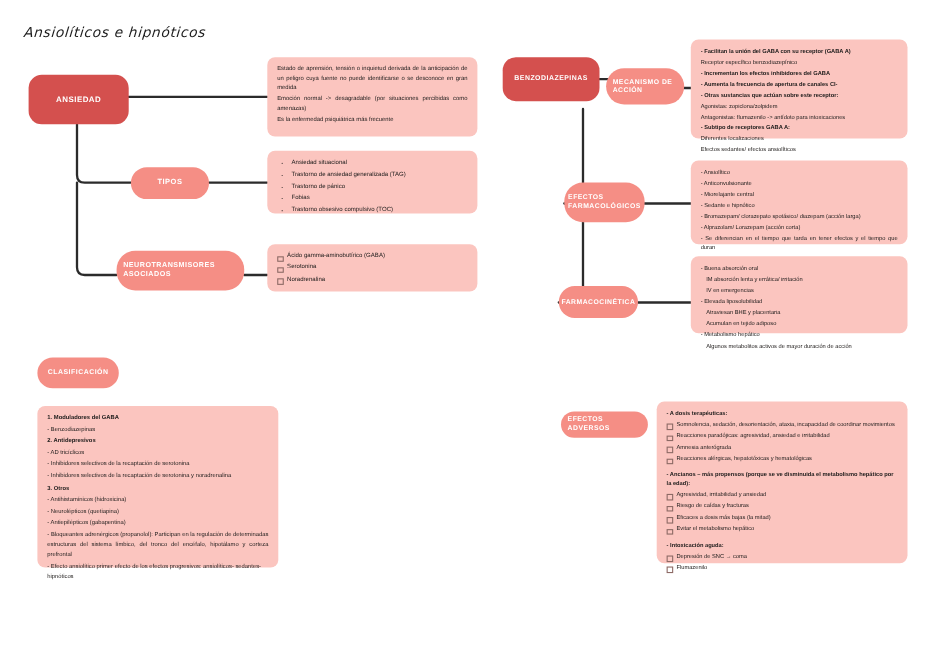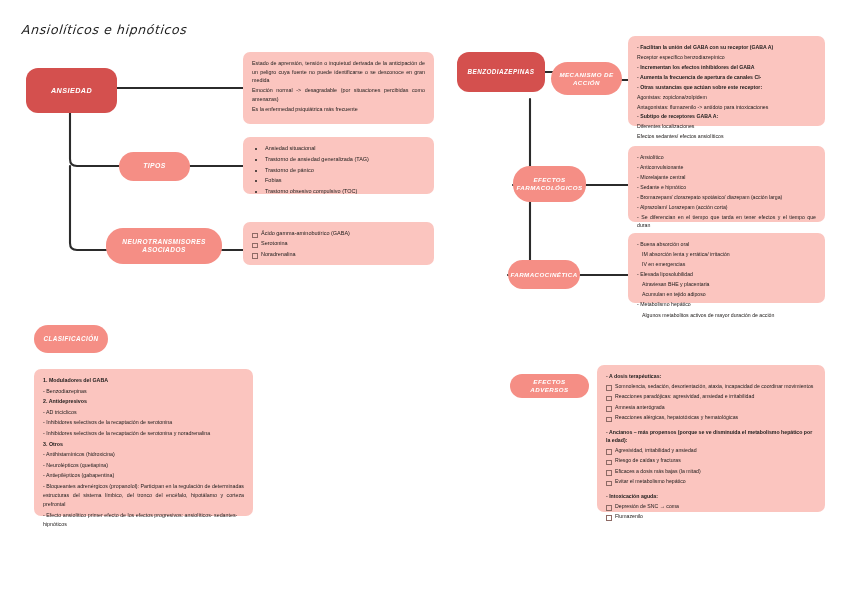--- a/index.html
+++ b/index.html
@@ -13,27 +13,26 @@
   .title{
     position:absolute;left:22px;top:22px;
     font-family:"DejaVu Sans",sans-serif;
     font-size:12.5px;letter-spacing:.6px;color:#1c1c1c;
     font-style:italic;font-weight:400;
     transform:skewX(-6deg);
   }
 
   .node{
     position:absolute;box-sizing:border-box;
-    display:flex;align-items:center;justify-content:center;text-align:center;
+    display:flex;align-items:center;justify-content:center;
     color:#ffffff;font-weight:700;letter-spacing:.45px;
     line-height:1.25;border-radius:17px;
     text-transform:uppercase;
     padding:2px 6px;
     z-index:3;
-    font-style:italic;
   }
   .node.primary{background:#d4504e;border-radius:12px;}
   .node.secondary{background:#f58e85;}
 
   .panel{
     position:absolute;box-sizing:border-box;
     background:#fbc5bf;border-radius:7px;
     padding:7px 9px;
     color:#23201f;
     z-index:2;

